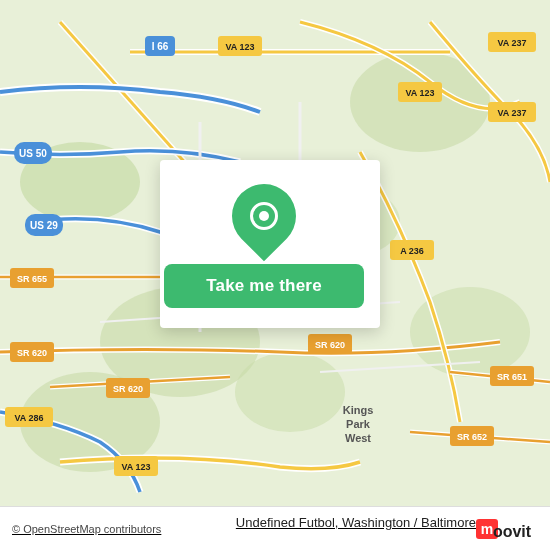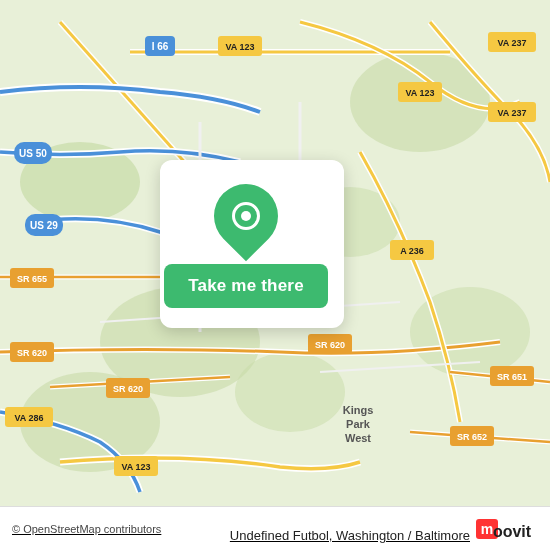--- a/index.html
+++ b/index.html
@@ -42,44 +42,43 @@
       text-decoration: underline;
     }
 
     #copyright-text {
       font-size: 11px;
       color: #444;
     }
 
     #branding {
       display: flex;
-      align-items: flex-end;
-      gap: 6px;
+      align-items: flex-start;
     }
 
     #location-name {
       font-size: 13px;
       color: #222;
       font-weight: 500;
     }
 
     
     #moovit-logo {
       display: flex;
       align-items: center;
     }
 
     
     #card {
       position: absolute;
       top: 160px;
       left: 160px;
-      width: 184px;
+      width: 220px;
       background: white;
-      border-radius: 12px;
+      border-radius: 4px;
       padding: 20px 16px 20px 4px;
       display: flex;
       flex-direction: column;
       align-items: center;
       box-shadow: 0 4px 16px rgba(0,0,0,0.18);
     }
 
     #pin-icon-container {
       width: 64px;
       height: 64px;

